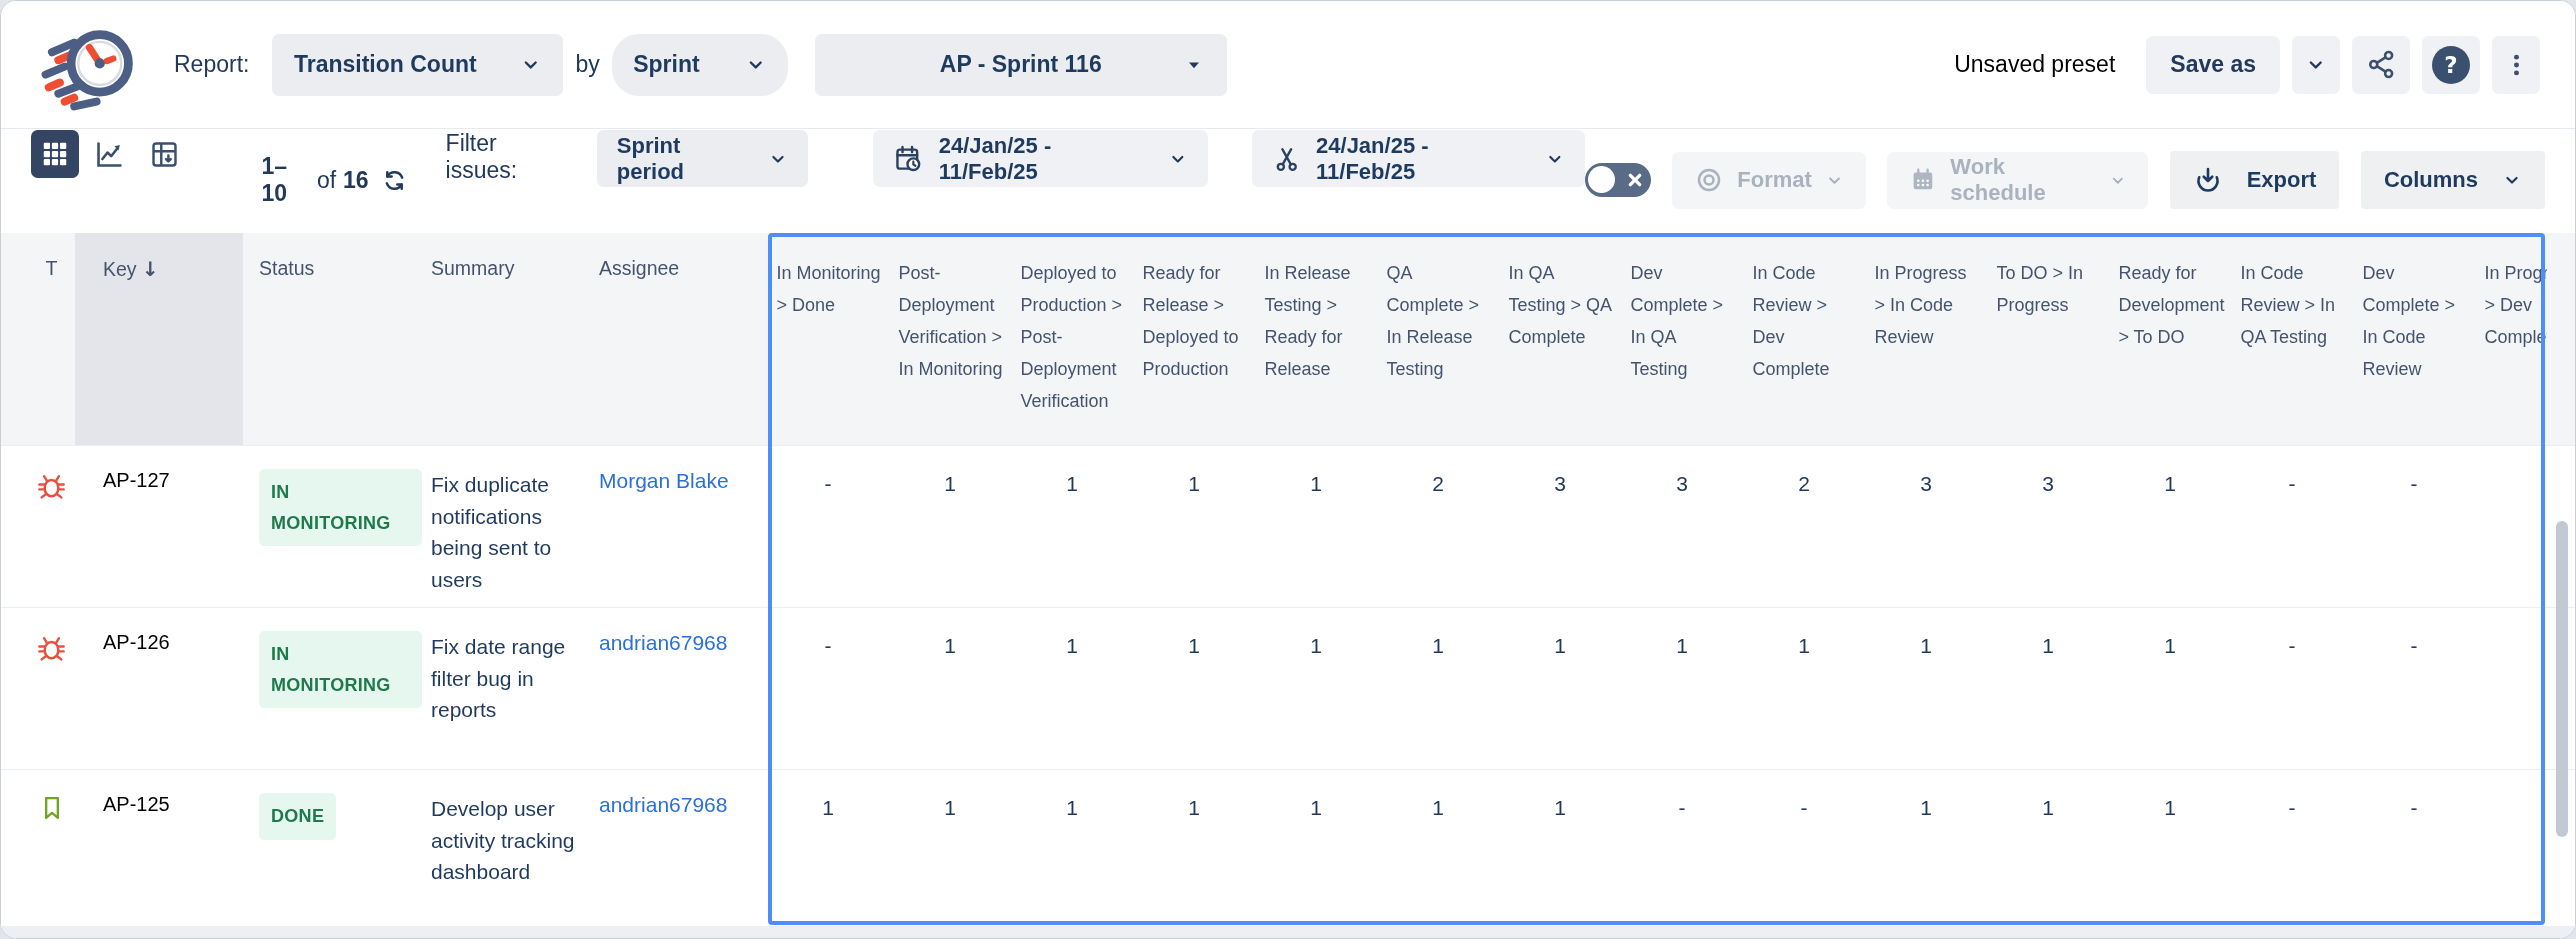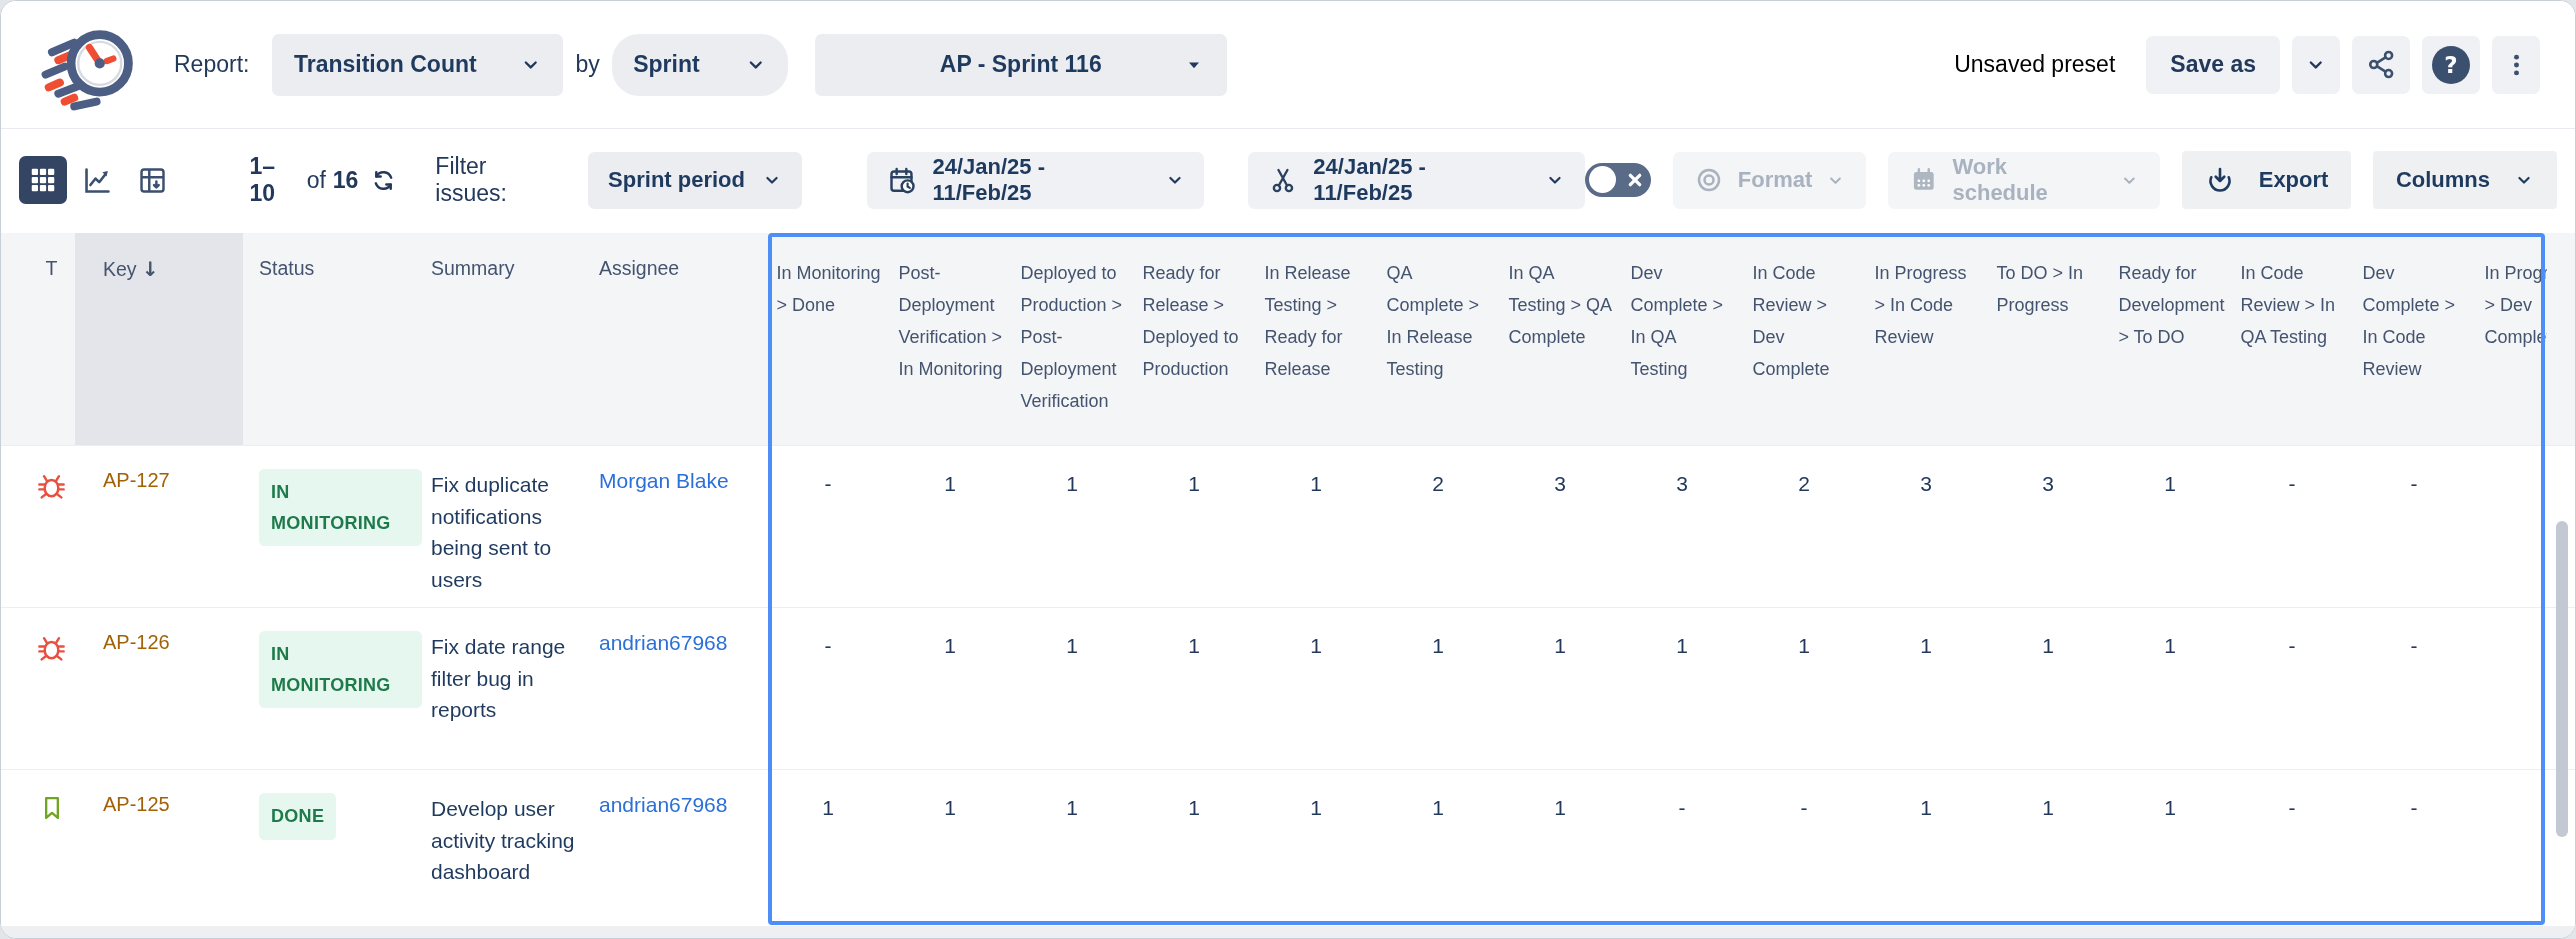--- a/index.html
+++ b/index.html
@@ -37,21 +37,21 @@
   .narrow-btn { width:48px; padding:0; }
   .help-circle {
     width:38px; height:38px; border-radius:50%; background:#3b4f6e; color:#fff;
     font-size:23px; font-weight:700; display:flex; align-items:center; justify-content:center;
     font-family:"DejaVu Sans",sans-serif;
   }
 
   
   .toolbar {
     position:absolute; left:0; top:129px; width:100%; height:100px;
-    display:flex; align-items:center; padding:0 18px; background:#fff;
+    display:flex; padding:0 30px; background:#fff;
   }
   .view-btn {
     width:48px; height:48px; border-radius:6.7px; display:flex; align-items:center;
     justify-content:center; cursor:pointer; flex:0 0 auto;
   }
   .view-btn.active { background:#344563; }
   .view-btn + .view-btn { margin-left:6.7px; }
   .pagination { margin-left:73px; font-size:23px; color:#22395c; display:flex; align-items:center; gap:6.7px; }
   .pagination b { font-weight:700; }
   .refresh { margin-left:5.4px; cursor:pointer; display:flex; }
@@ -92,21 +92,21 @@
   .col-assignee { width:168px; }
   .col-val { width:122px; }
   .hcell.col-val { font-size:18px; line-height:1.78; padding-left:9.4px; padding-right:6.7px; }
   .sort-arrow { font-family:"DejaVu Sans",sans-serif; font-weight:700; margin-left:5.4px; font-size:20px; }
 
   .tbody { position:absolute; left:0; top:444px; width:100%; }
   .trow { width:100%; height:162px; border-top:0.7px solid #ebeef2; background:#fff; }
   .trow .cells { padding-top:23px; }
   .cell { flex:0 0 auto; }
   .cell.col-val { text-align:center; font-size:21px; color:#22395c; padding-top:2.7px; }
-  .key-text { font-size:20px; font-weight:500; color:#a16207; }
+  .key-text { font-size:20px; font-weight:500; color:#000000; }
   .badge {
     display:inline-block; max-width:163px; background:#e5f7ee; color:#1e7a4b;
     font-size:18px; font-weight:700; line-height:1.7; padding:8px 12px; border-radius:5.4px; letter-spacing:0.3px;
   }
   .summary-text { display:block; width:156px; font-size:21px; line-height:1.5; color:#1f3a5f; }
   .assignee-link { font-size:21px; color:#2b6fd8; text-decoration:none; cursor:pointer; }
   .cell.col-t svg { margin-top:1.3px; }
 
   
   .selection {

